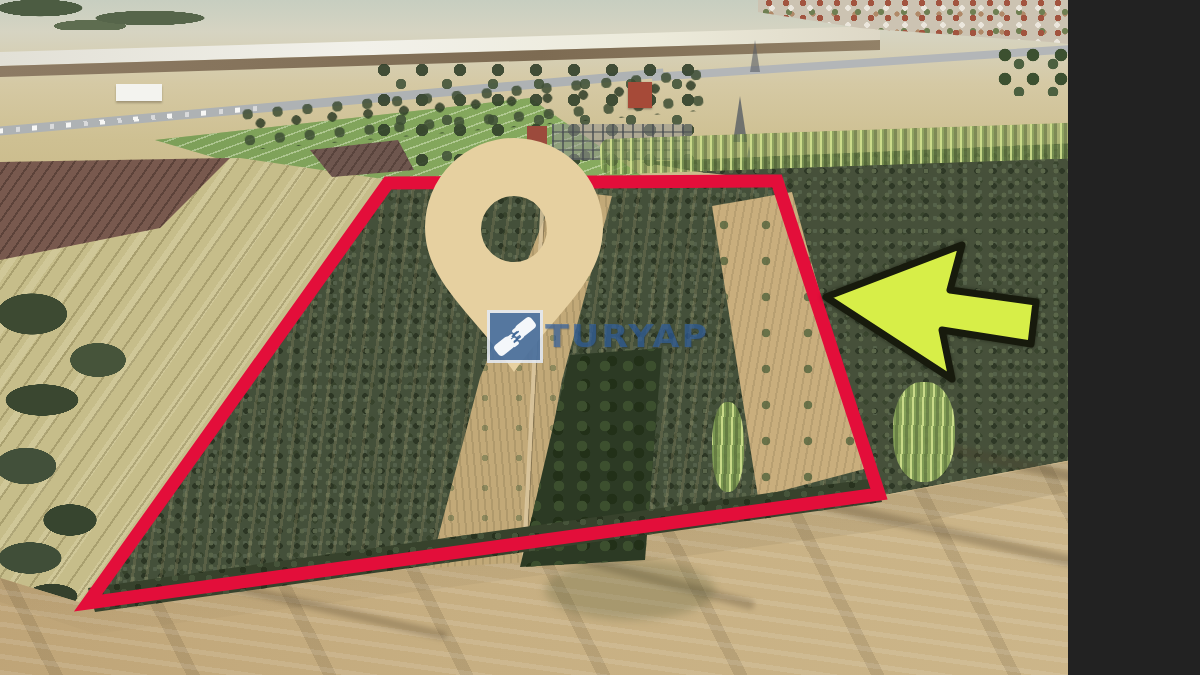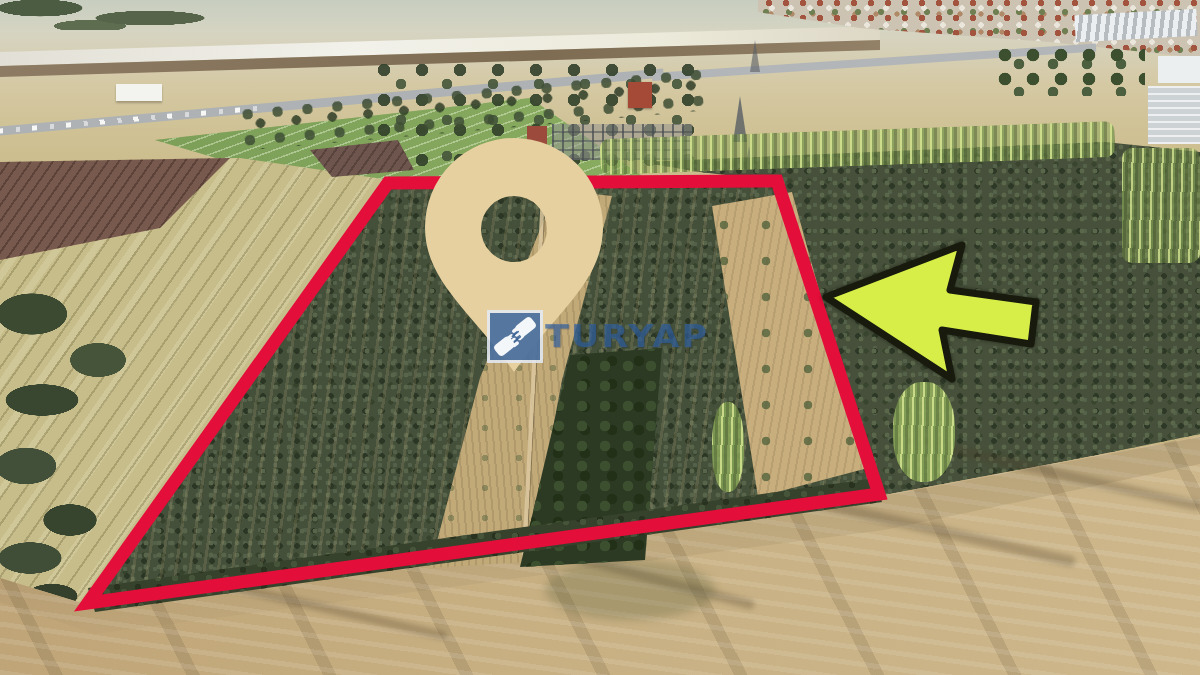--- a/index.html
+++ b/index.html
@@ -1,16 +1,16 @@
 <!DOCTYPE html>
 <html><head>
 <meta charset="utf-8">
 <style>
   html,body{margin:0;padding:0;background:#222;}
-  #canvas{position:relative;width:1200px;height:675px;overflow:hidden;
+  #canvas{position:relative;width:1068px;height:675px;overflow:hidden;
           font-family:"Liberation Sans",sans-serif;background:#c9b886;}
   .abs{position:absolute;}
   .full{position:absolute;left:0;top:0;width:1200px;height:675px;}
 
   
   .top-zone{left:0;top:0;width:1200px;height:200px;
     background:linear-gradient(180deg,#c7cec0 0%,#d6d4c2 16%,#d5c9a4 42%,#cec092 70%,#c9b988 100%);}
   .far-corner-trees{left:0;top:0;width:215px;height:30px;
     background:radial-gradient(ellipse 70px 14px at 40px 8px,#4c5c42 60%,transparent 61%),
                radial-gradient(ellipse 90px 12px at 150px 18px,#56654a 60%,transparent 61%),

